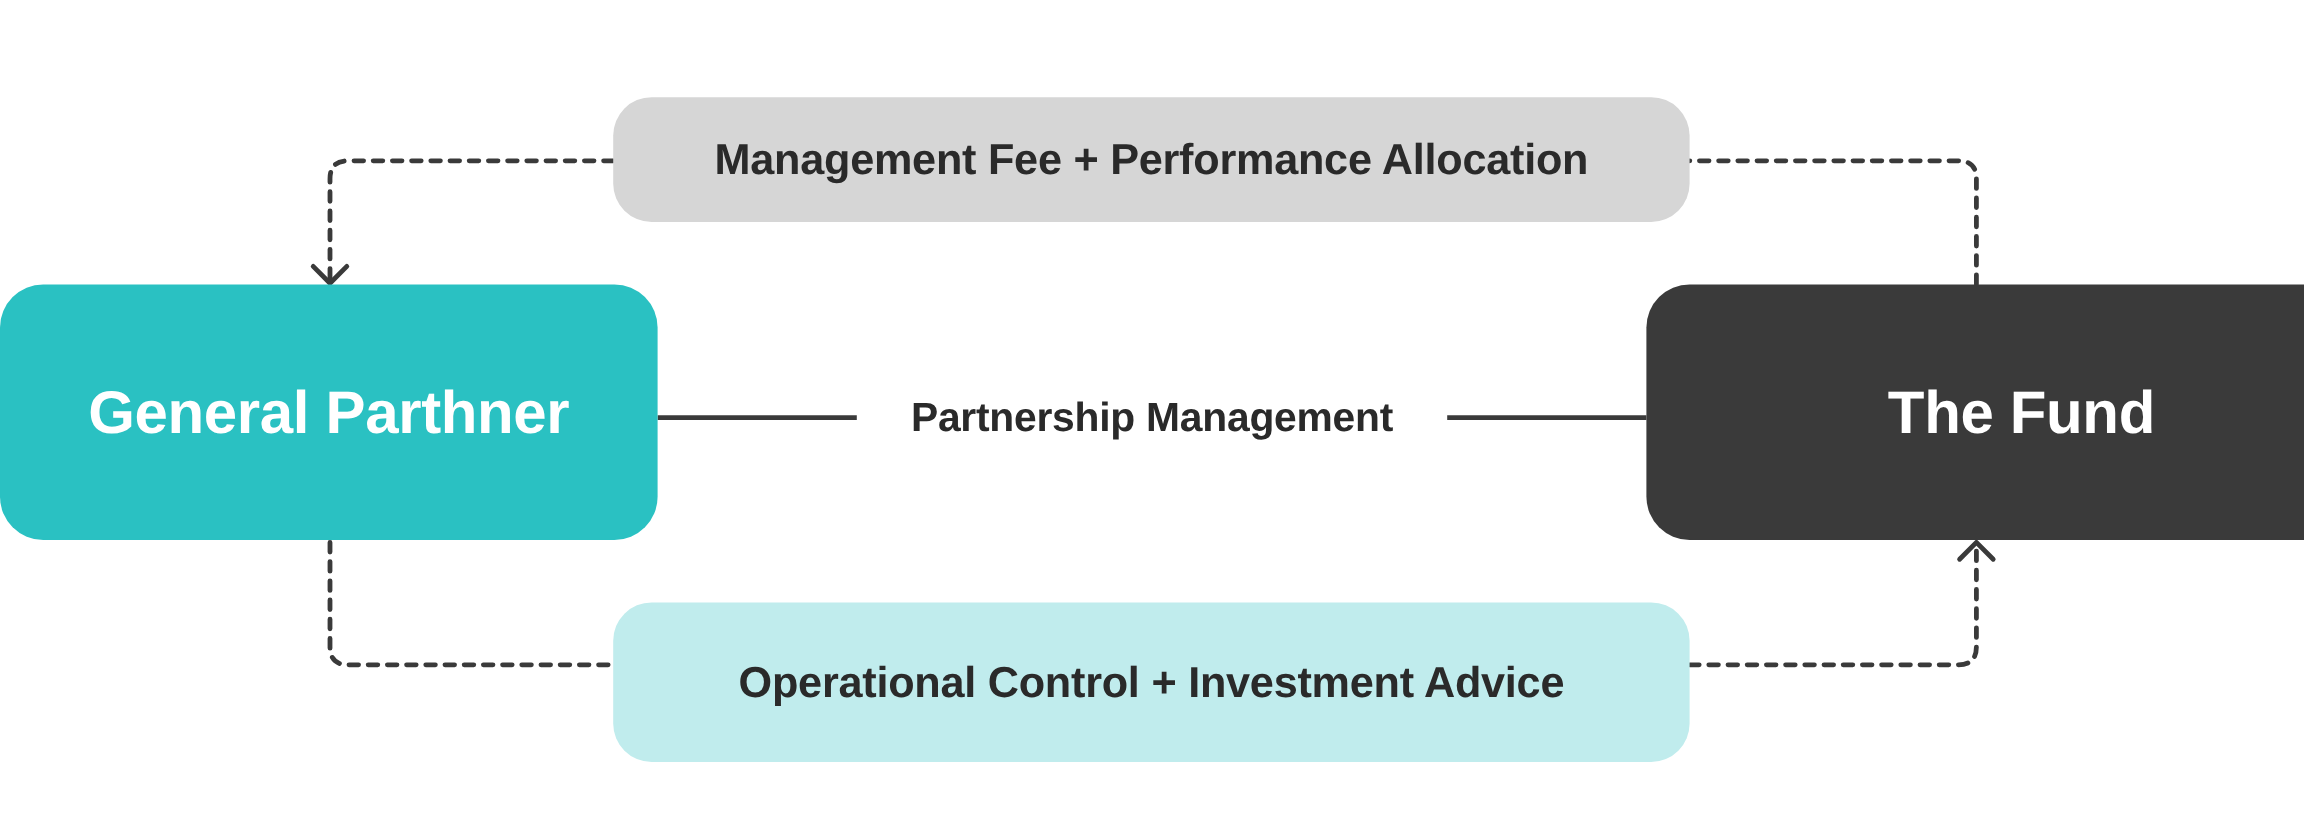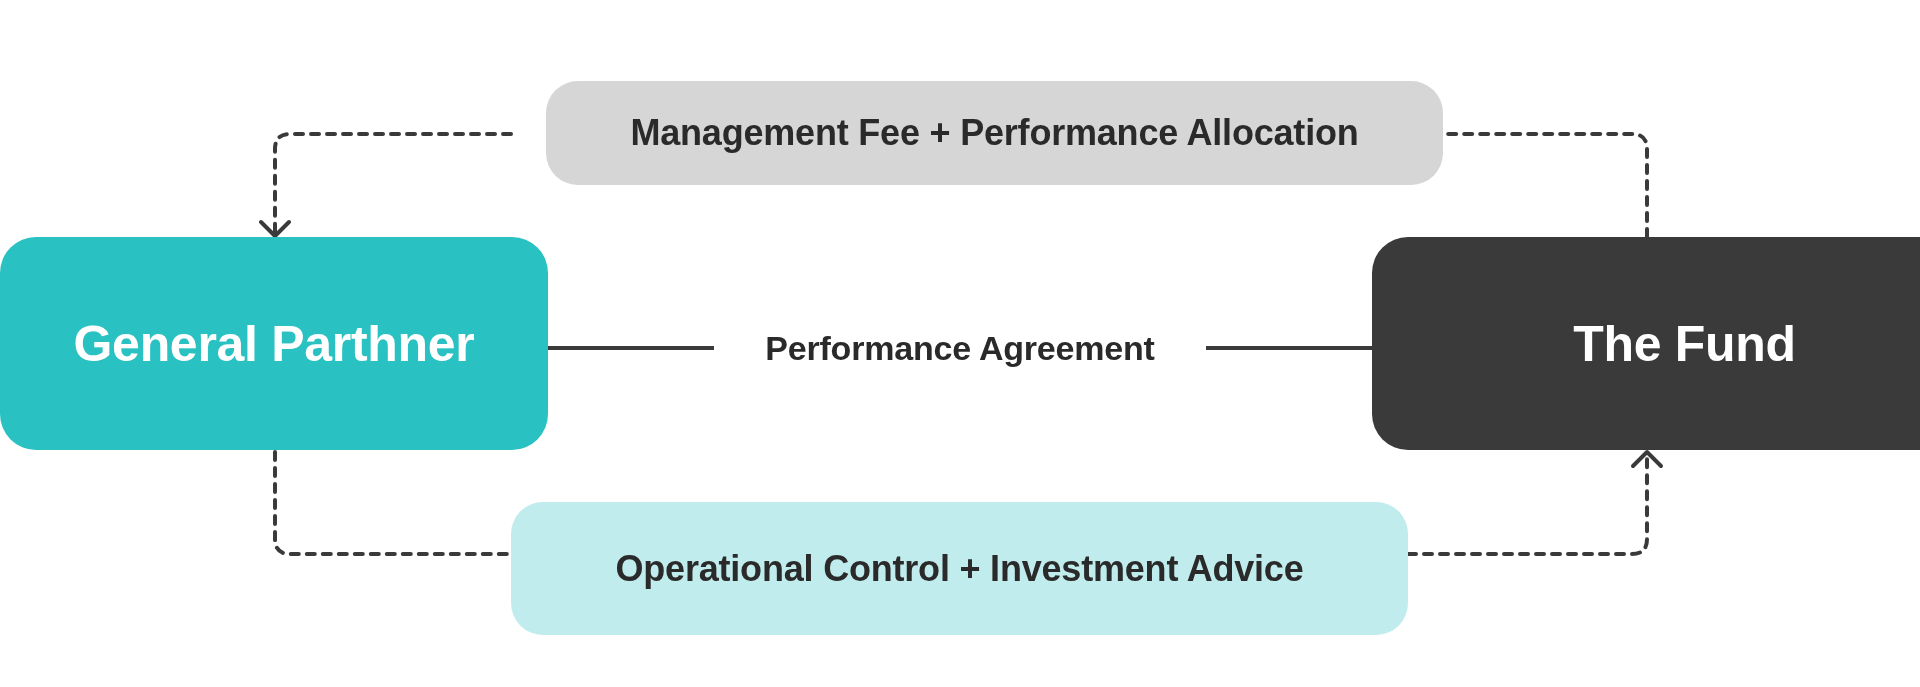--- a/index.html
+++ b/index.html
@@ -64,21 +64,20 @@
       font-size: 36px;
       letter-spacing: -0.2px;
     }
     .pill-top {
       left: 511px;
       top: 81px;
       width: 897px;
       height: 104px;
       border-radius: 32px;
       background: #d6d6d6;
-      margin-left: 35px;
     }
     .pill-bottom {
       left: 511px;
       top: 502px;
       width: 897px;
       height: 133px;
       border-radius: 32px;
       background: #c0eced;
     }
     .agreement-label {
@@ -124,14 +123,14 @@
 
 <div class="pill pill-top">
   <span>Management Fee + Performance Allocation</span>
 </div>
 
 <div class="pill pill-bottom">
   <span>Operational Control + Investment Advice</span>
 </div>
 
 <div class="agreement-label">
-  <span>Performance Agreement</span>
+  <span>Partnership Management</span>
 </div>
 
 </body></html>

